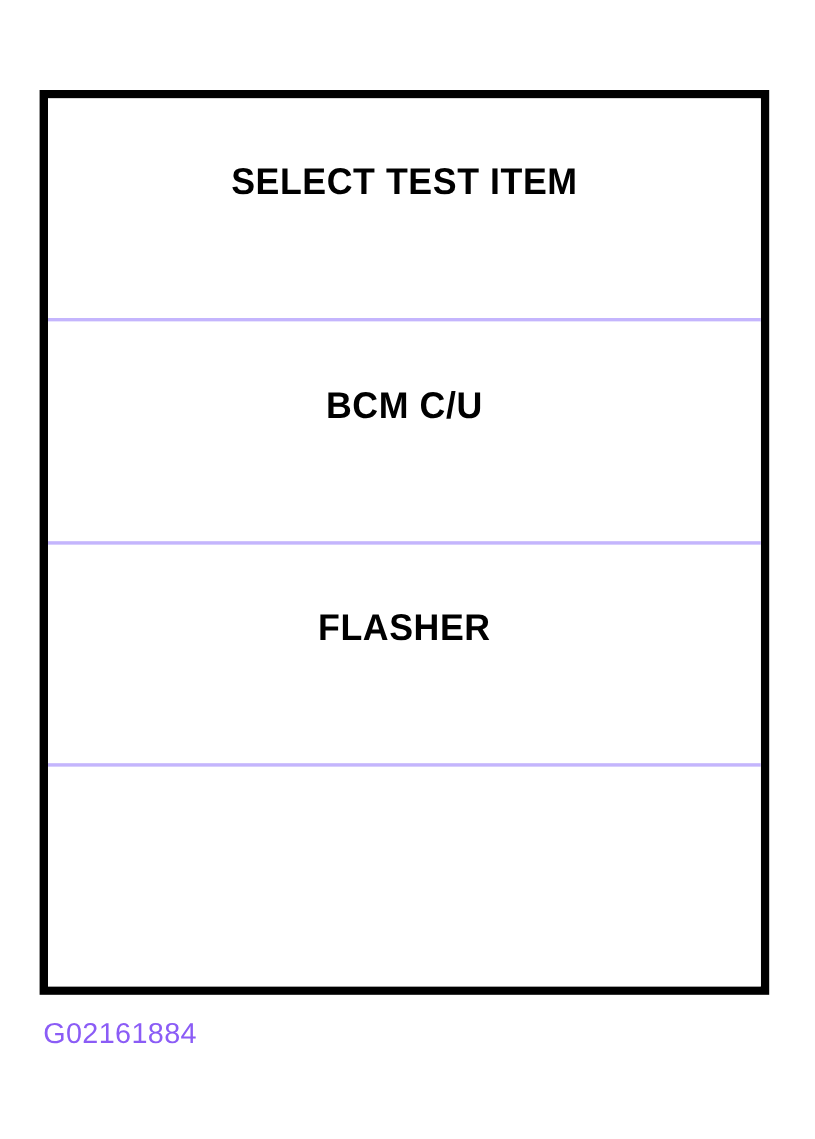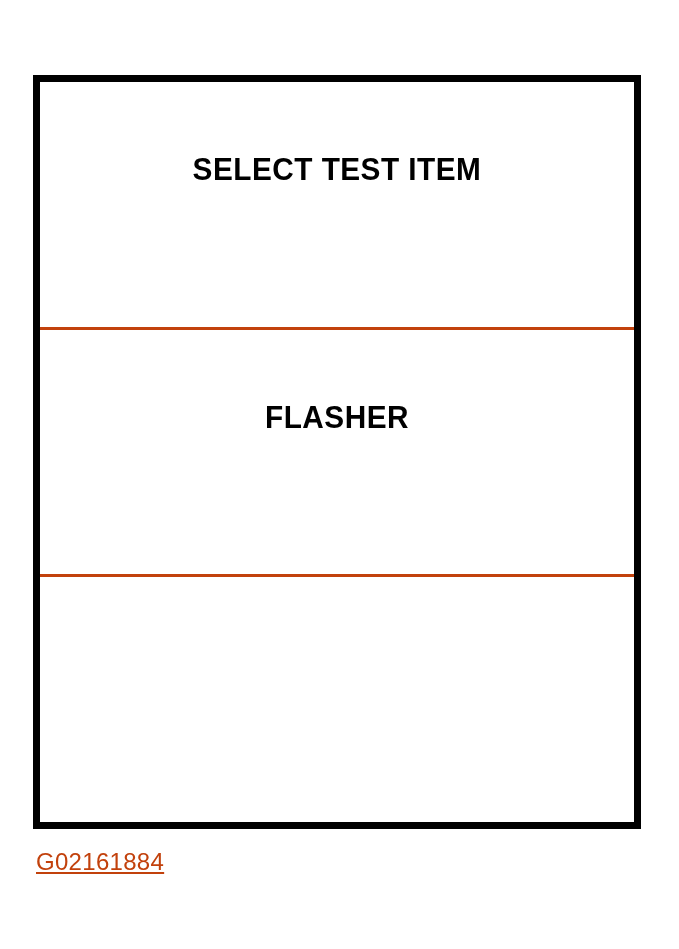--- a/index.html
+++ b/index.html
@@ -35,21 +35,21 @@
     border: 7px solid #000000;
     background: #ffffff;
     display: flex;
     flex-direction: column;
   }
 
   .menu-row {
     position: relative;
     flex: 1 1 0;
     box-sizing: border-box;
-    border-bottom: 3px solid #c2410c;
+    border-bottom: 3px solid #c4b5fd;
     background: #ffffff;
     overflow: hidden;
   }
 
   
   .menu-row.last {
     border-bottom: none;
   }
 
   .row-label {
@@ -71,45 +71,47 @@
   .row-label.wide {
     font-size: 31px;
     letter-spacing: 0.2px;
   }
 
   
   #figure-caption {
     position: absolute;
     left: 36px;
     top: 848px;
-    color: #c2410c;
+    color: #8b5cf6;
     font-family: "Liberation Sans", sans-serif;
     font-weight: 400;
     font-size: 24px;
     line-height: 28px;
     letter-spacing: 0.3px;
     white-space: nowrap;
-    text-decoration: underline;
   }
 </style>
 </head>
 <body>
 
 <div id="page">
 
   <div id="menu-box">
 
     <div class="menu-row">
       <div class="row-label">SELECT TEST ITEM</div>
     </div>
 
 
 
 
 
+    <div class="menu-row">
+      <div class="row-label">BCM C/U</div>
+    </div>
 
     <div class="menu-row">
       <div class="row-label">FLASHER</div>
     </div>
 
     <div class="menu-row empty last">
       
     </div>
 
   </div>

